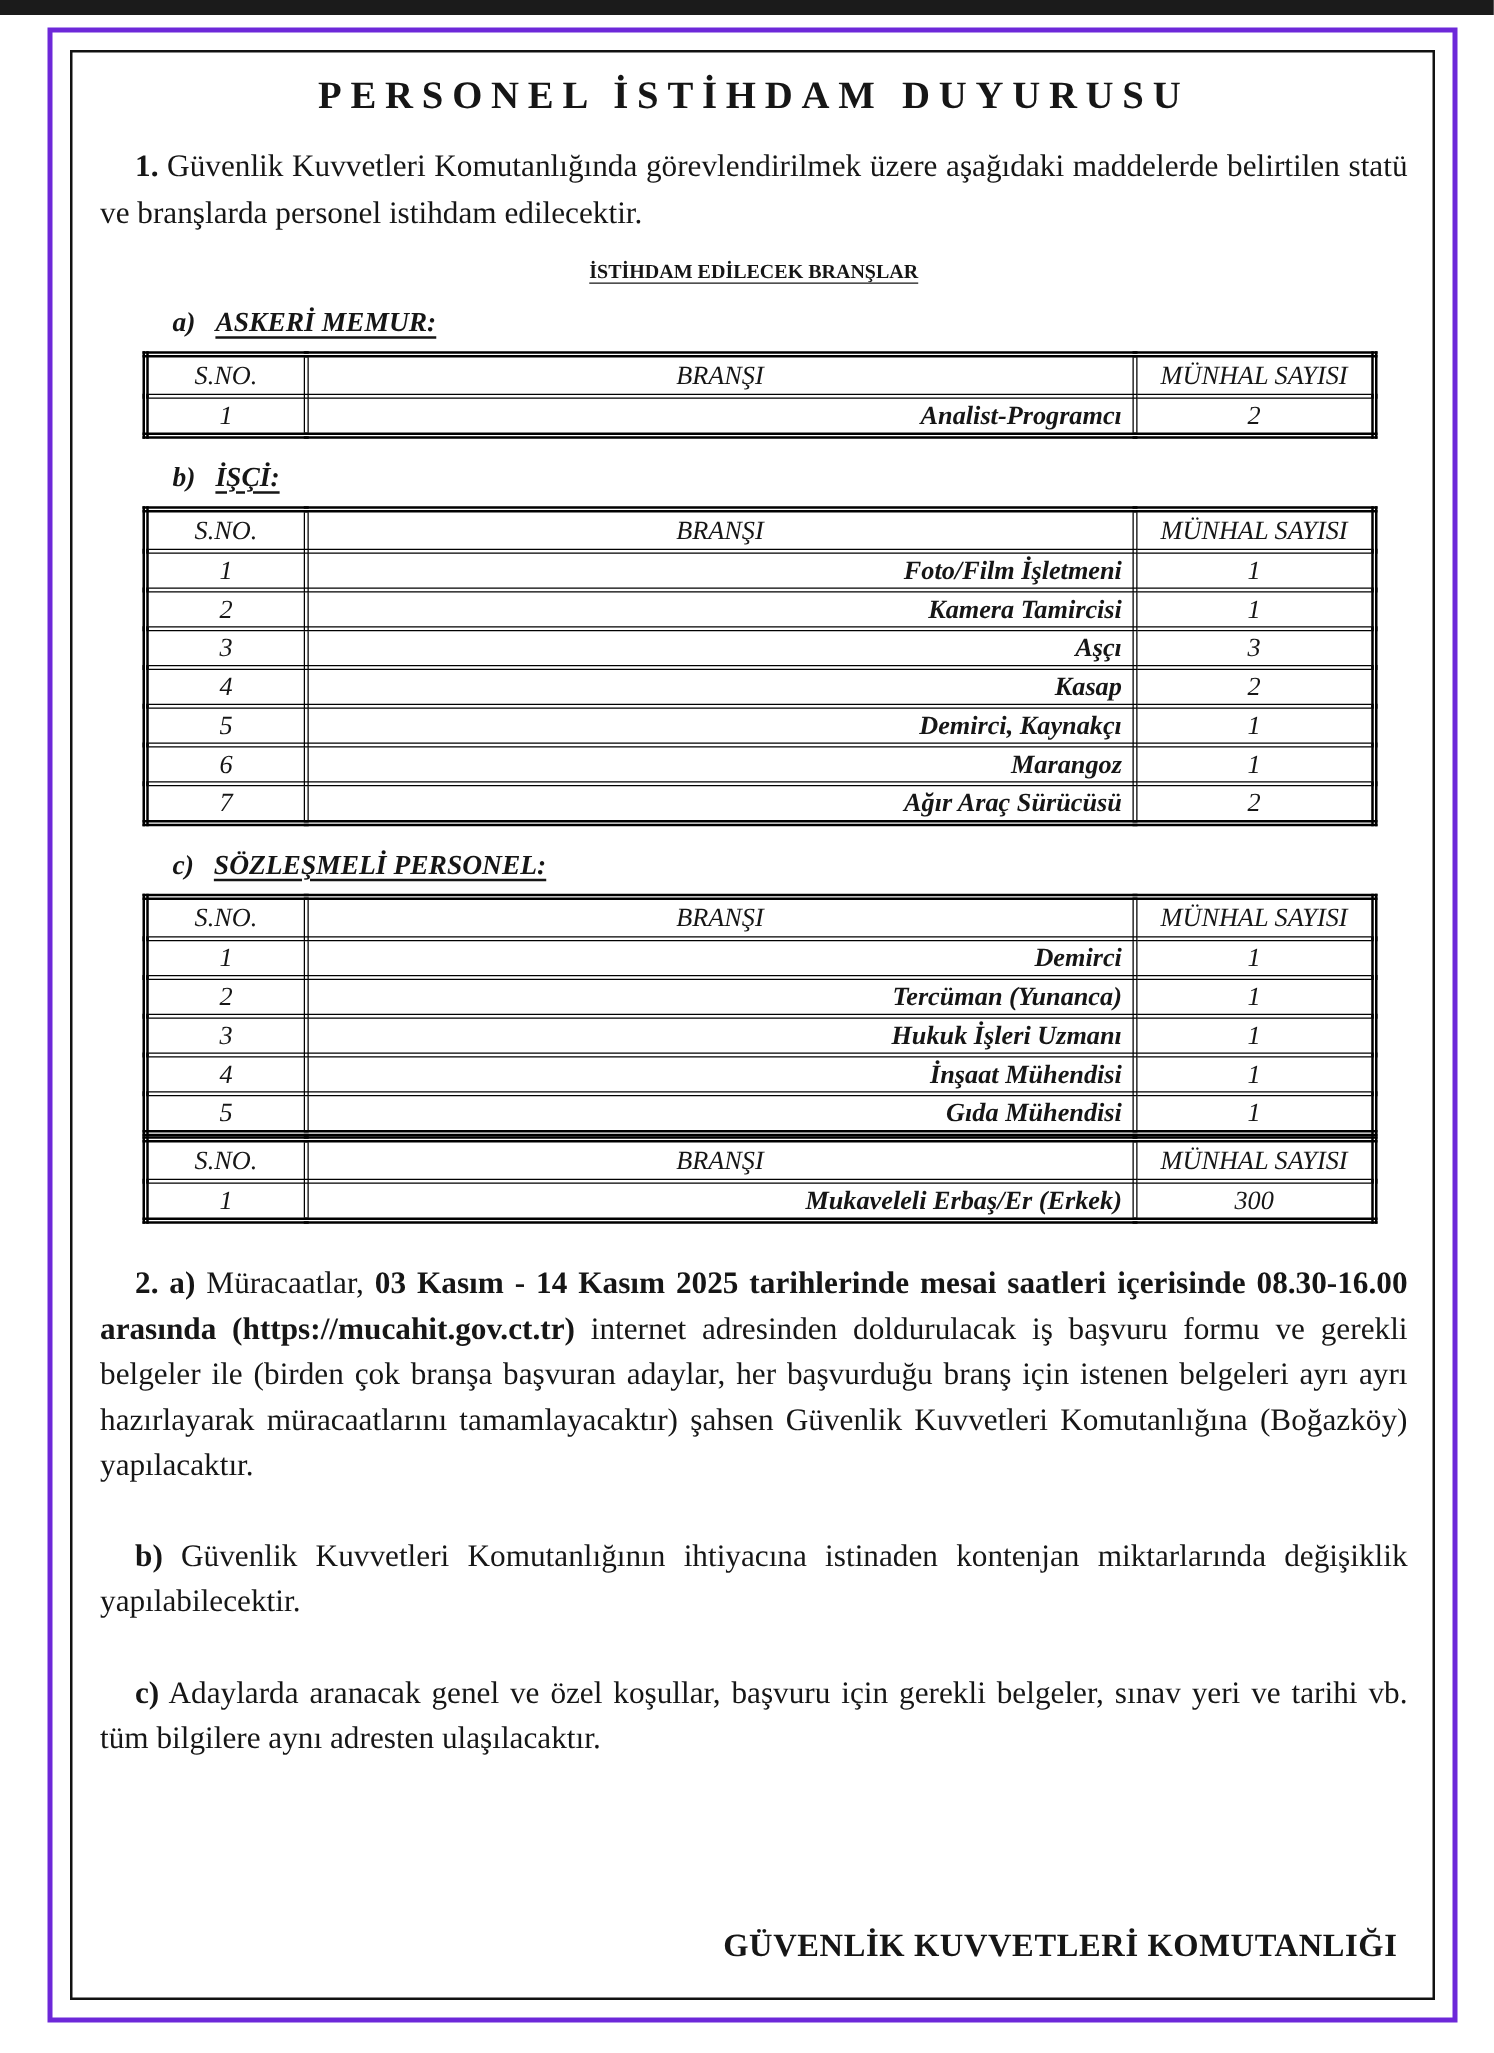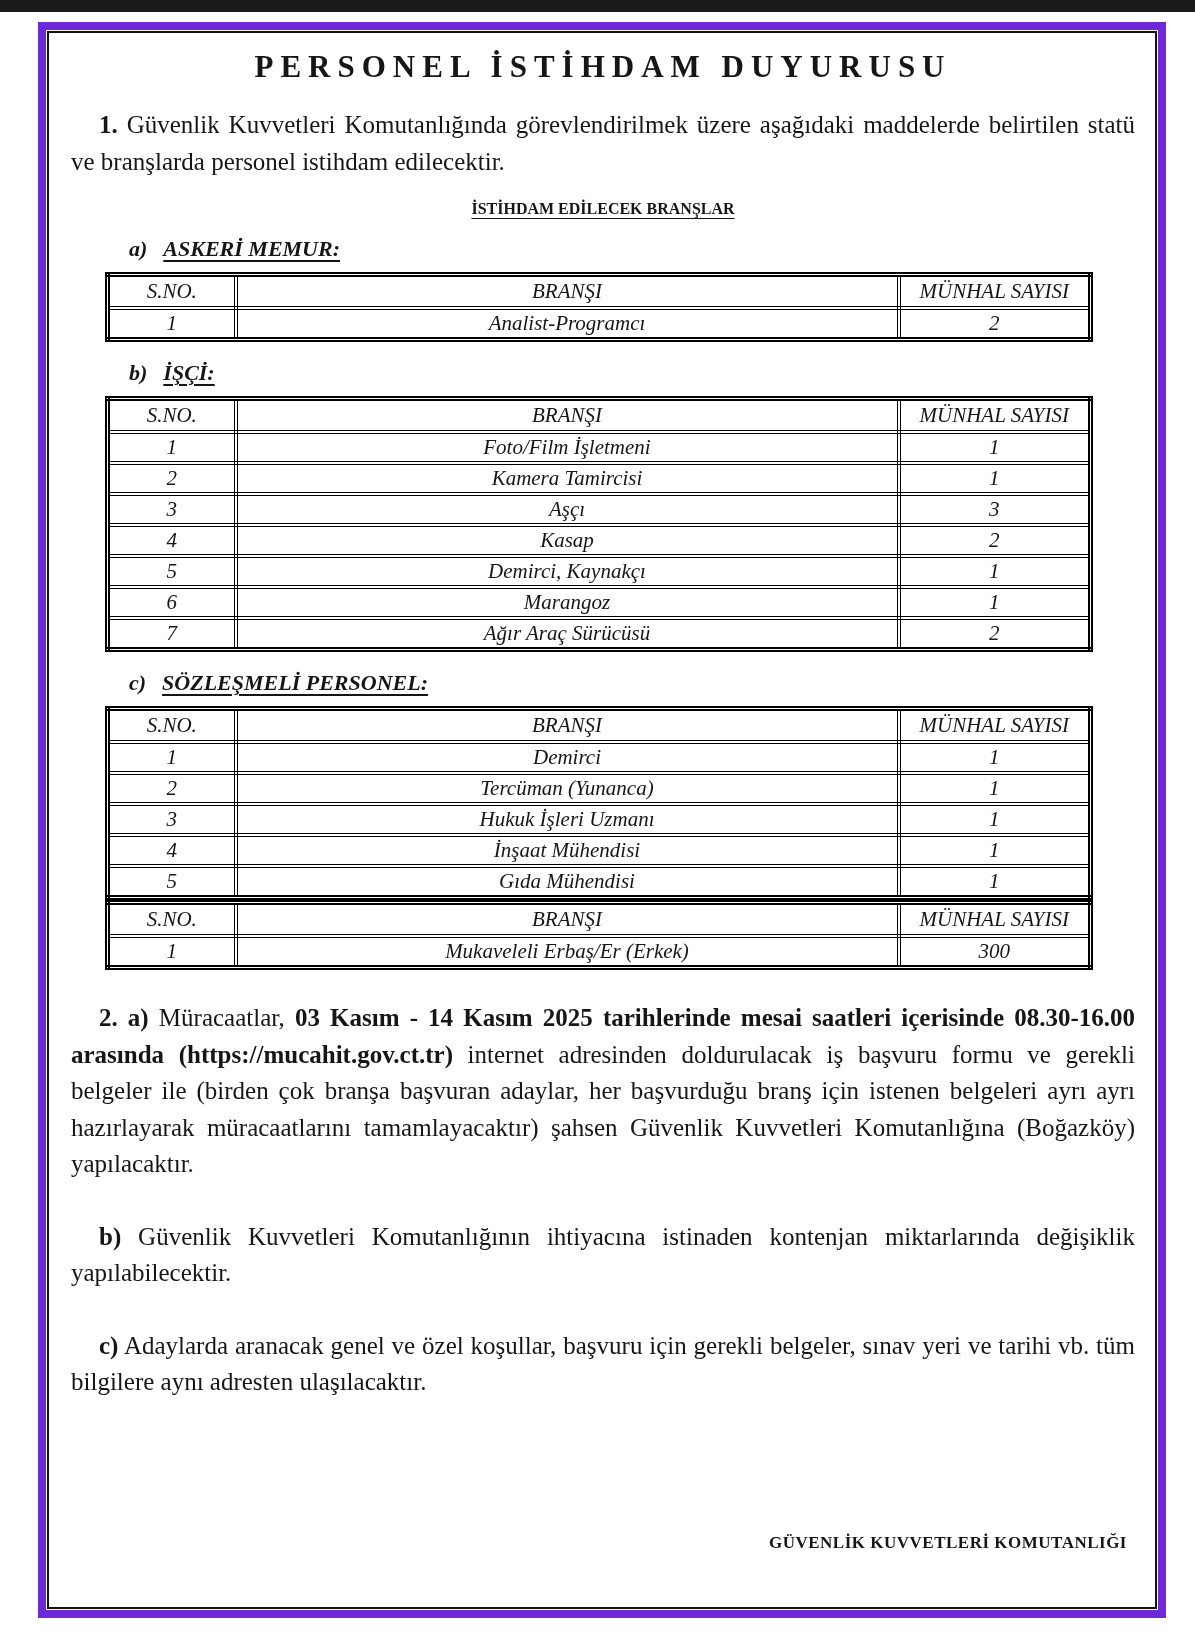--- a/index.html
+++ b/index.html
@@ -12,22 +12,22 @@
     overflow: hidden;
   }
   .topbar {
     position: absolute; top: 0; left: 0;
     width: 1195px; height: 12px;
     background: #1b1b1b;
   }
   .frame-outer {
     position: absolute; left: 38px; top: 22px;
     width: 1128px; height: 1596px;
-    border: 8px solid #6d28d9;
-    padding: 1px;
+    border: 4px solid #6d28d9;
+    padding: 14px;
     background: #ffffff;
   }
   .frame-inner {
     border: 2px solid #121212;
     width: 100%; height: 100%;
     position: relative;
     padding: 8px 20px 0 22px;
   }
   .title {
     margin-top: 8px;
@@ -81,28 +81,28 @@
     height: 26px;
     text-align: center;
     padding: 2px 6px;
   }
   table.roster td {
     height: 30px;
     padding: 1px 8px;
   }
   .c-sno { width: 128px; text-align: center; }
   .c-munhal { width: 192px; text-align: center; }
-  td.c-brans { text-align: center; padding-left: 14px; }
+  td.c-brans { text-align: right; padding-left: 14px; font-weight: bold; }
   .p2a { margin-top: 30px; }
   .p2b, .p2c { margin-top: 36px; }
   .bold-run { font-weight: bold; }
   .footer {
     position: absolute;
-    right: 28px; bottom: 54px;
-    font-size: 17px;
+    right: 28px; bottom: 26px;
+    font-size: 26px;
     font-weight: bold;
     letter-spacing: 0.5px;
     white-space: nowrap;
   }
 </style>
 </head>
 <body>
 
 <div class="topbar"></div>
 

